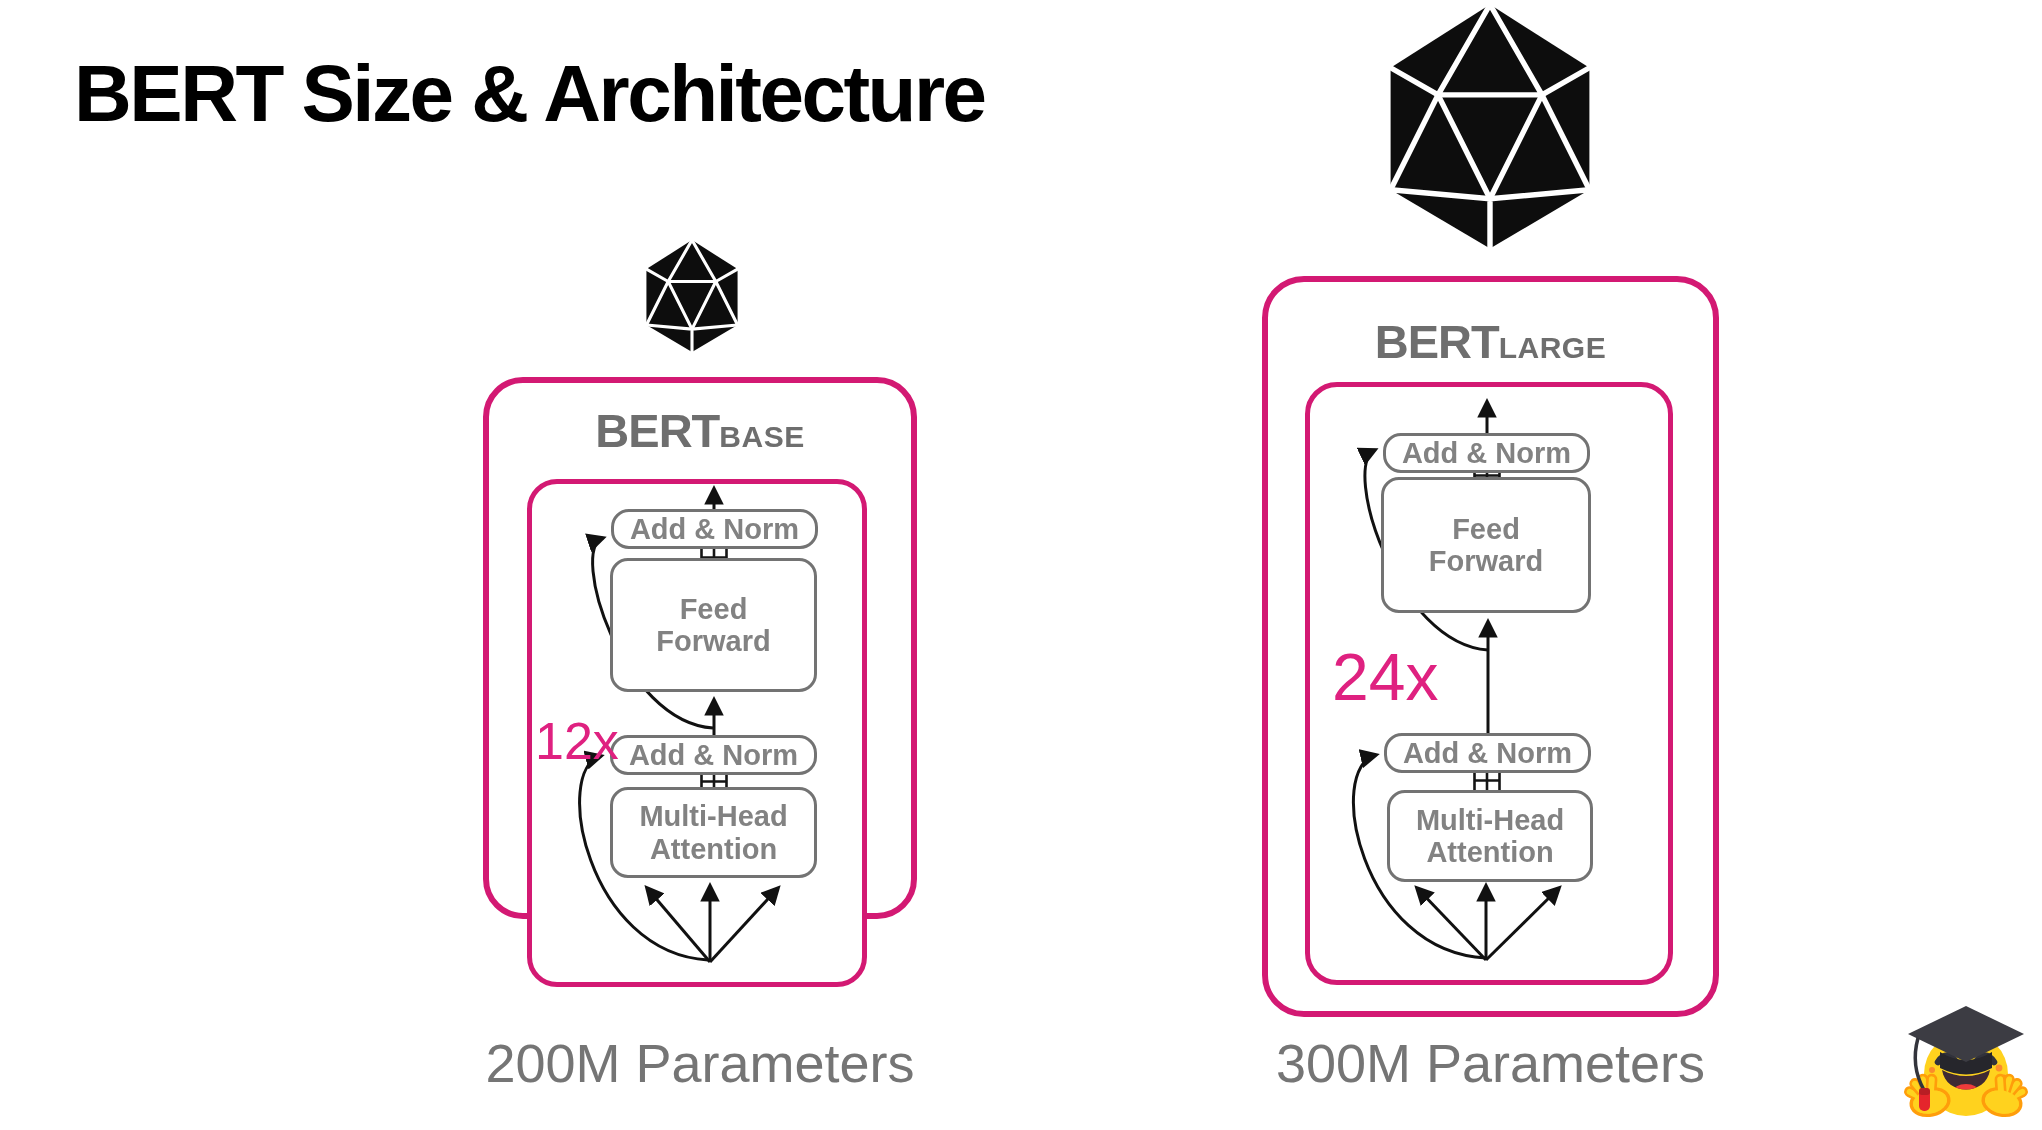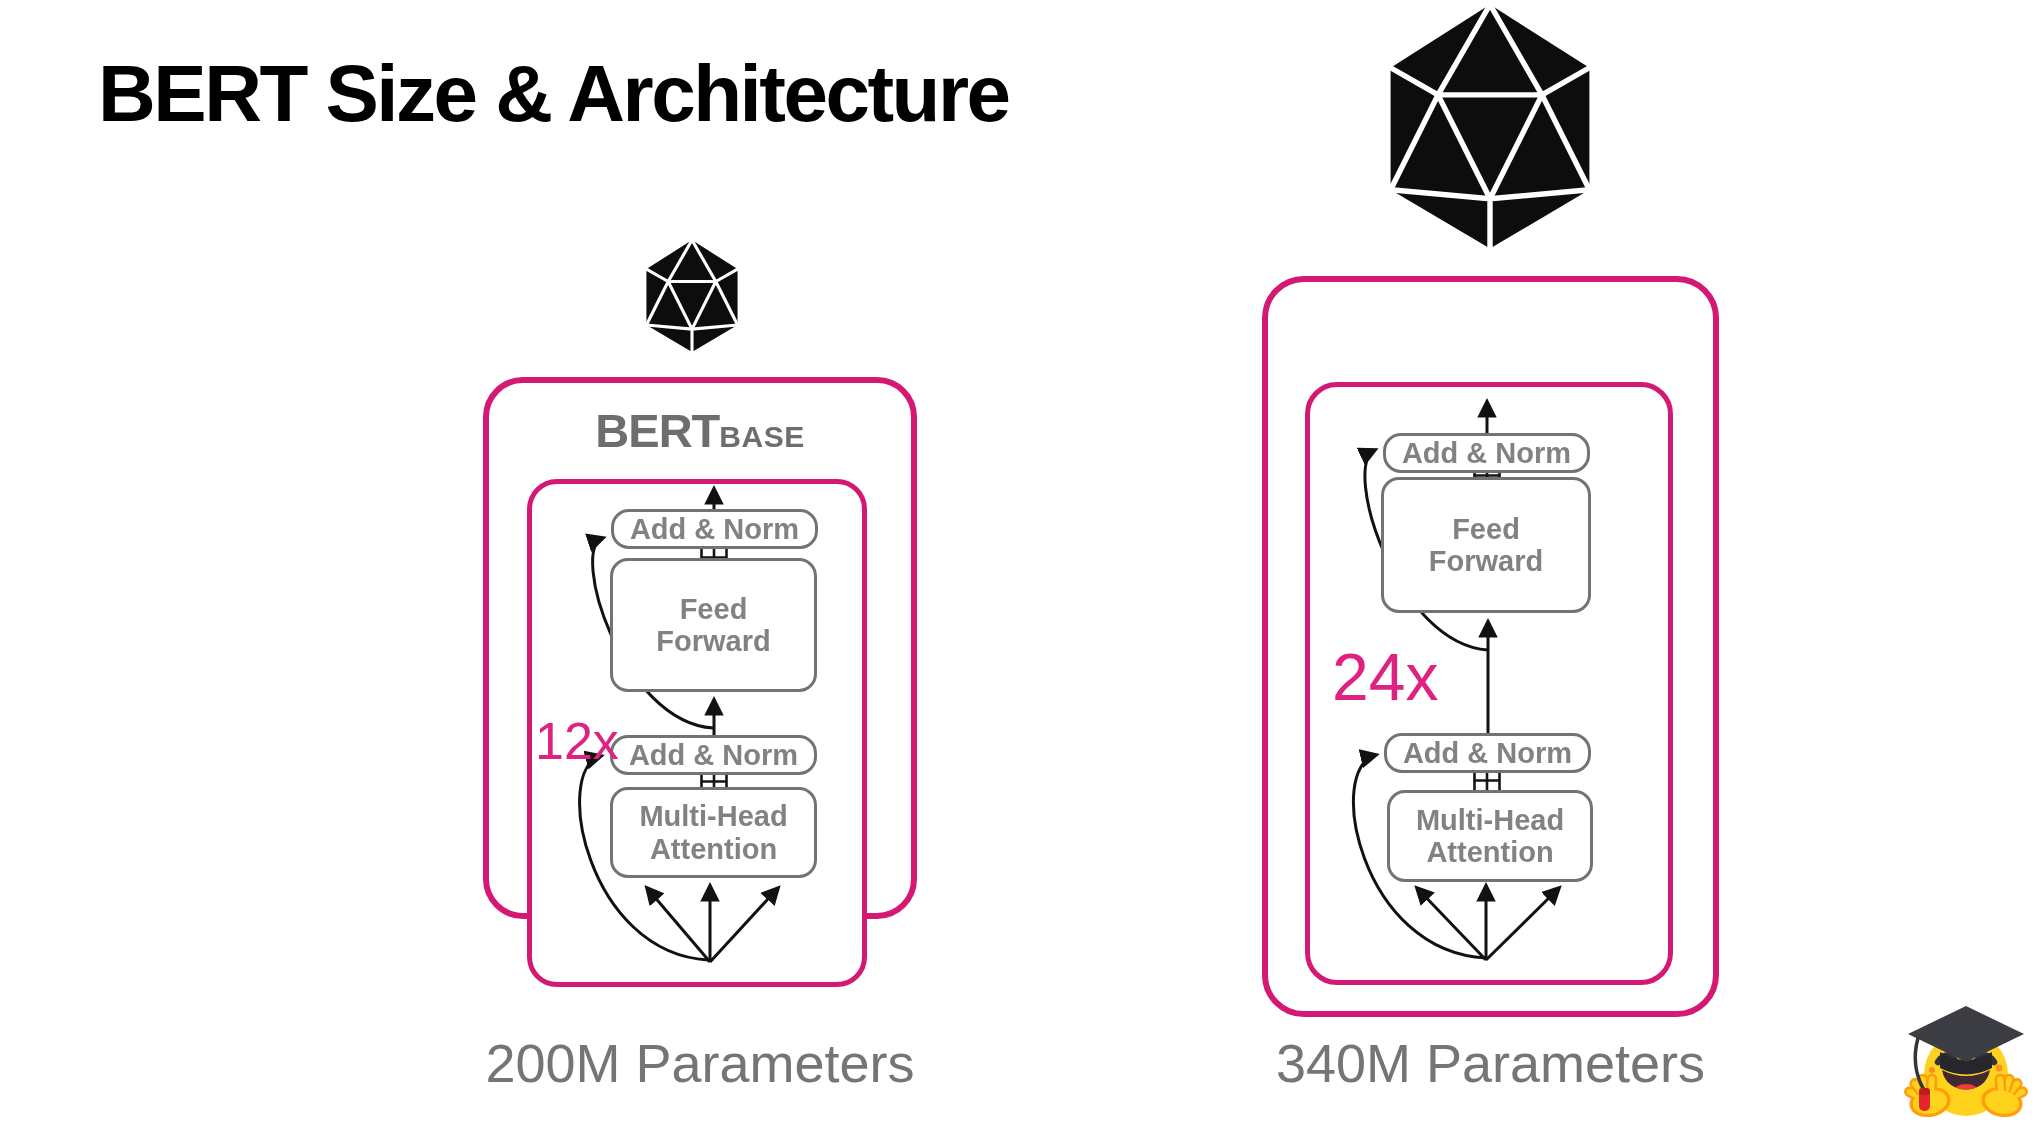--- a/index.html
+++ b/index.html
@@ -4,21 +4,20 @@
 <style>
   html,body{margin:0;padding:0;background:#ffffff;}
   .page{
     position:relative;width:2042px;height:1130px;background:#ffffff;overflow:hidden;
     font-family:"Liberation Sans","DejaVu Sans",sans-serif;
   }
   .title{
     position:absolute;left:74px;top:48px;
     font-size:80px;font-weight:700;letter-spacing:-2.5px;color:#000;
     white-space:nowrap;
-    margin-left:24px;
   }
   
   .outer-box{
     position:absolute;box-sizing:border-box;background:#fff;
     border:6px solid #D31973;
   }
   .outer-box.base{left:483px;top:377px;width:434px;height:542px;border-radius:40px;}
   .outer-box.large{left:1262px;top:276px;width:457px;height:741px;border-radius:42px;}
   .bert-label{
     position:absolute;left:0;width:100%;text-align:center;
@@ -135,20 +134,23 @@
 Forward</div>
       <div class="block bk-addnorm-bot">Add &amp; Norm</div>
       <div class="block bk-mha">Multi-Head
 Attention</div>
       <div class="multiplier">12x</div>
     </div>
   </div>
   <div class="params base">200M Parameters</div>
 
   <div class="outer-box large">
+    <div class="bert-label">
+      <span class="main">BERT</span><span class="sub">LARGE</span>
+    </div>
 
     <div class="inner-box large">
       <svg class="arrows" width="368" height="603" viewBox="0 0 368 603">
         <defs>
           <marker id="mkB" viewBox="0 0 10 10" refX="8" refY="5" markerWidth="6.5" markerHeight="6.5" orient="auto">
             <path d="M0,0 L10,5 L0,10 z" fill="#111"></path>
           </marker>
         </defs>
         <path class="flow" d="M182,51 L182,20" marker-end="url(#mkB)"></path>
         <path class="flow" d="M183,351 L183,240" marker-end="url(#mkB)"></path>
@@ -169,21 +171,21 @@
 
       <div class="block bk-addnorm-top">Add &amp; Norm</div>
       <div class="block bk-ff">Feed
 Forward</div>
       <div class="block bk-addnorm-bot">Add &amp; Norm</div>
       <div class="block bk-mha">Multi-Head
 Attention</div>
       <div class="multiplier">24x</div>
     </div>
   </div>
-  <div class="params large">340M Parameters</div>
+  <div class="params large">300M Parameters</div>
 
   <svg class="icon mascot" width="128" height="122" viewBox="0 0 128 122">
     <defs>
       <clipPath id="mouthclip">
         <path d="M40,66 C44,92 84,92 88,66 C72,74 56,74 40,66 Z"></path>
       </clipPath>
     </defs>
 
     <circle cx="64" cy="70" r="42" fill="#FFD21E"></circle>
 

